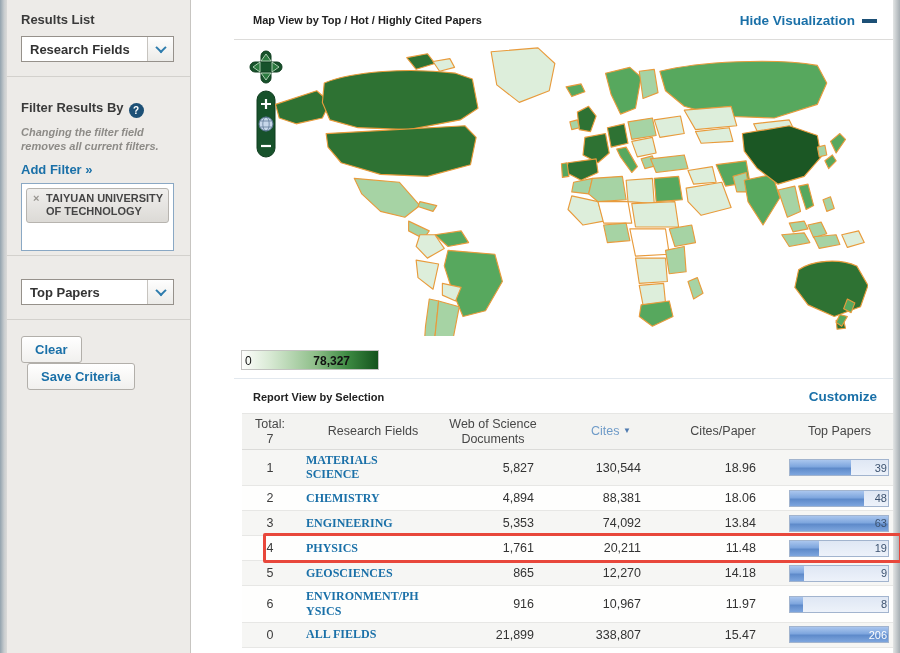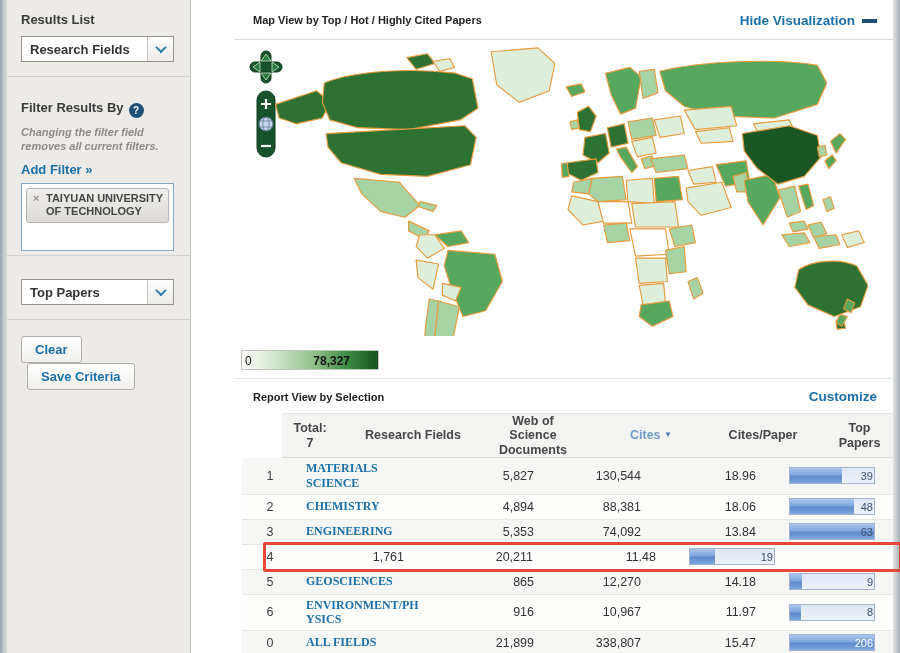--- a/index.html
+++ b/index.html
@@ -73,41 +73,41 @@
 
   
   .report-head { display:flex; align-items:center; justify-content:space-between;
     padding:10px 16px 9px 19px; }
   .rtable { padding-left:8px; }
   .trow, .thead { display:grid;
     grid-template-columns:56px 150px 130px 108px 100px auto;
     align-items:center; }
   .thead { background:#f3f3f1; border-top:1px solid #e6e6e4;
     border-bottom:1px solid #dbdbd9; min-height:37px;
-    font-size:12.5px; font-weight:bold; color:#474747;margin-left:40px; }
+    font-size:12.5px; font-weight:normal; color:#474747; }
   .thead .hc { text-align:center; line-height:1.15; }
   .hc.docs { padding-right:40px; }
   .hc.cites { padding-right:42px; color:#6f9bc8; cursor:pointer; }
   .hc.cpp { padding-right:26px; }
   .sort-tri { font-size:8px; color:#4f7bb0; vertical-align:2px; }
   .total-cell { text-align:center; line-height:1.2; }
   .trow { min-height:25px; border-bottom:1px solid #e7e7e5; font-size:12.5px; }
   .trow.odd { background:#f6f6f4; }
   .trow.even { background:#fefefd; }
   .c-rank { text-align:center; color:#3c3c3c; }
   .c-field { padding:3px 4px 3px 8px;font-family:Liberation Serif, serif; }
   .fieldlink { font-size:12px; font-weight:bold; color:#1a70a8;
     text-decoration:none; line-height:1.2; display:inline-block; max-width:118px;
     overflow-wrap:anywhere; }
   .c-num { text-align:right; color:#333; }
   .c-num.docs { padding-right:44px; }
   .c-num.cites { padding-right:45px; }
   .c-num.cpp { padding-right:30px; }
   .c-bar { padding-left:3px; }
-  .bar-track { position:relative; width:86px; height:17px;
+  .bar-track { position:relative; width:100px; height:17px;
     border:1px solid #a2b4ce; background:linear-gradient(#dfe7f4,#edf2fa); }
   .bar-fill { position:absolute; left:0; top:0; bottom:0;
     background:linear-gradient(to bottom,#aac6ee 0%,#7ea6de 45%,#5e8aca 55%,#7ea6de 100%); }
   .bar-val { position:absolute; right:1px; top:1.5px; font-size:11px; color:#3d5370; }
   .bar-val.white { color:#fff; }
   .row-rel { position:relative; }
   .highlight-overlay { position:absolute; left:21px; top:-3px; bottom:-3px;
     right:-9px; border:3px solid #e8473b; border-radius:2px; pointer-events:none; z-index:5; }
 </style>
 </head>
@@ -336,20 +336,21 @@
           <div class="bar-track">
             <div class="bar-fill" style="width: 100%;"></div>
             <span class="bar-val">63</span>
           </div>
         </div>
     </div>
 
     <div class="trow even row-rel">
       <div class="highlight-overlay"></div>
       <div class="c-rank">4</div>
+      <div class="c-field"><a class="fieldlink" href="#">PHYSICS</a></div>
       <div class="c-num docs">1,761</div>
       <div class="c-num cites">20,211</div>
       <div class="c-num cpp">11.48</div>
       <div class="c-bar">
           <div class="bar-track">
             <div class="bar-fill" style="width: 30%;"></div>
             <span class="bar-val">19</span>
           </div>
         </div>
     </div>

